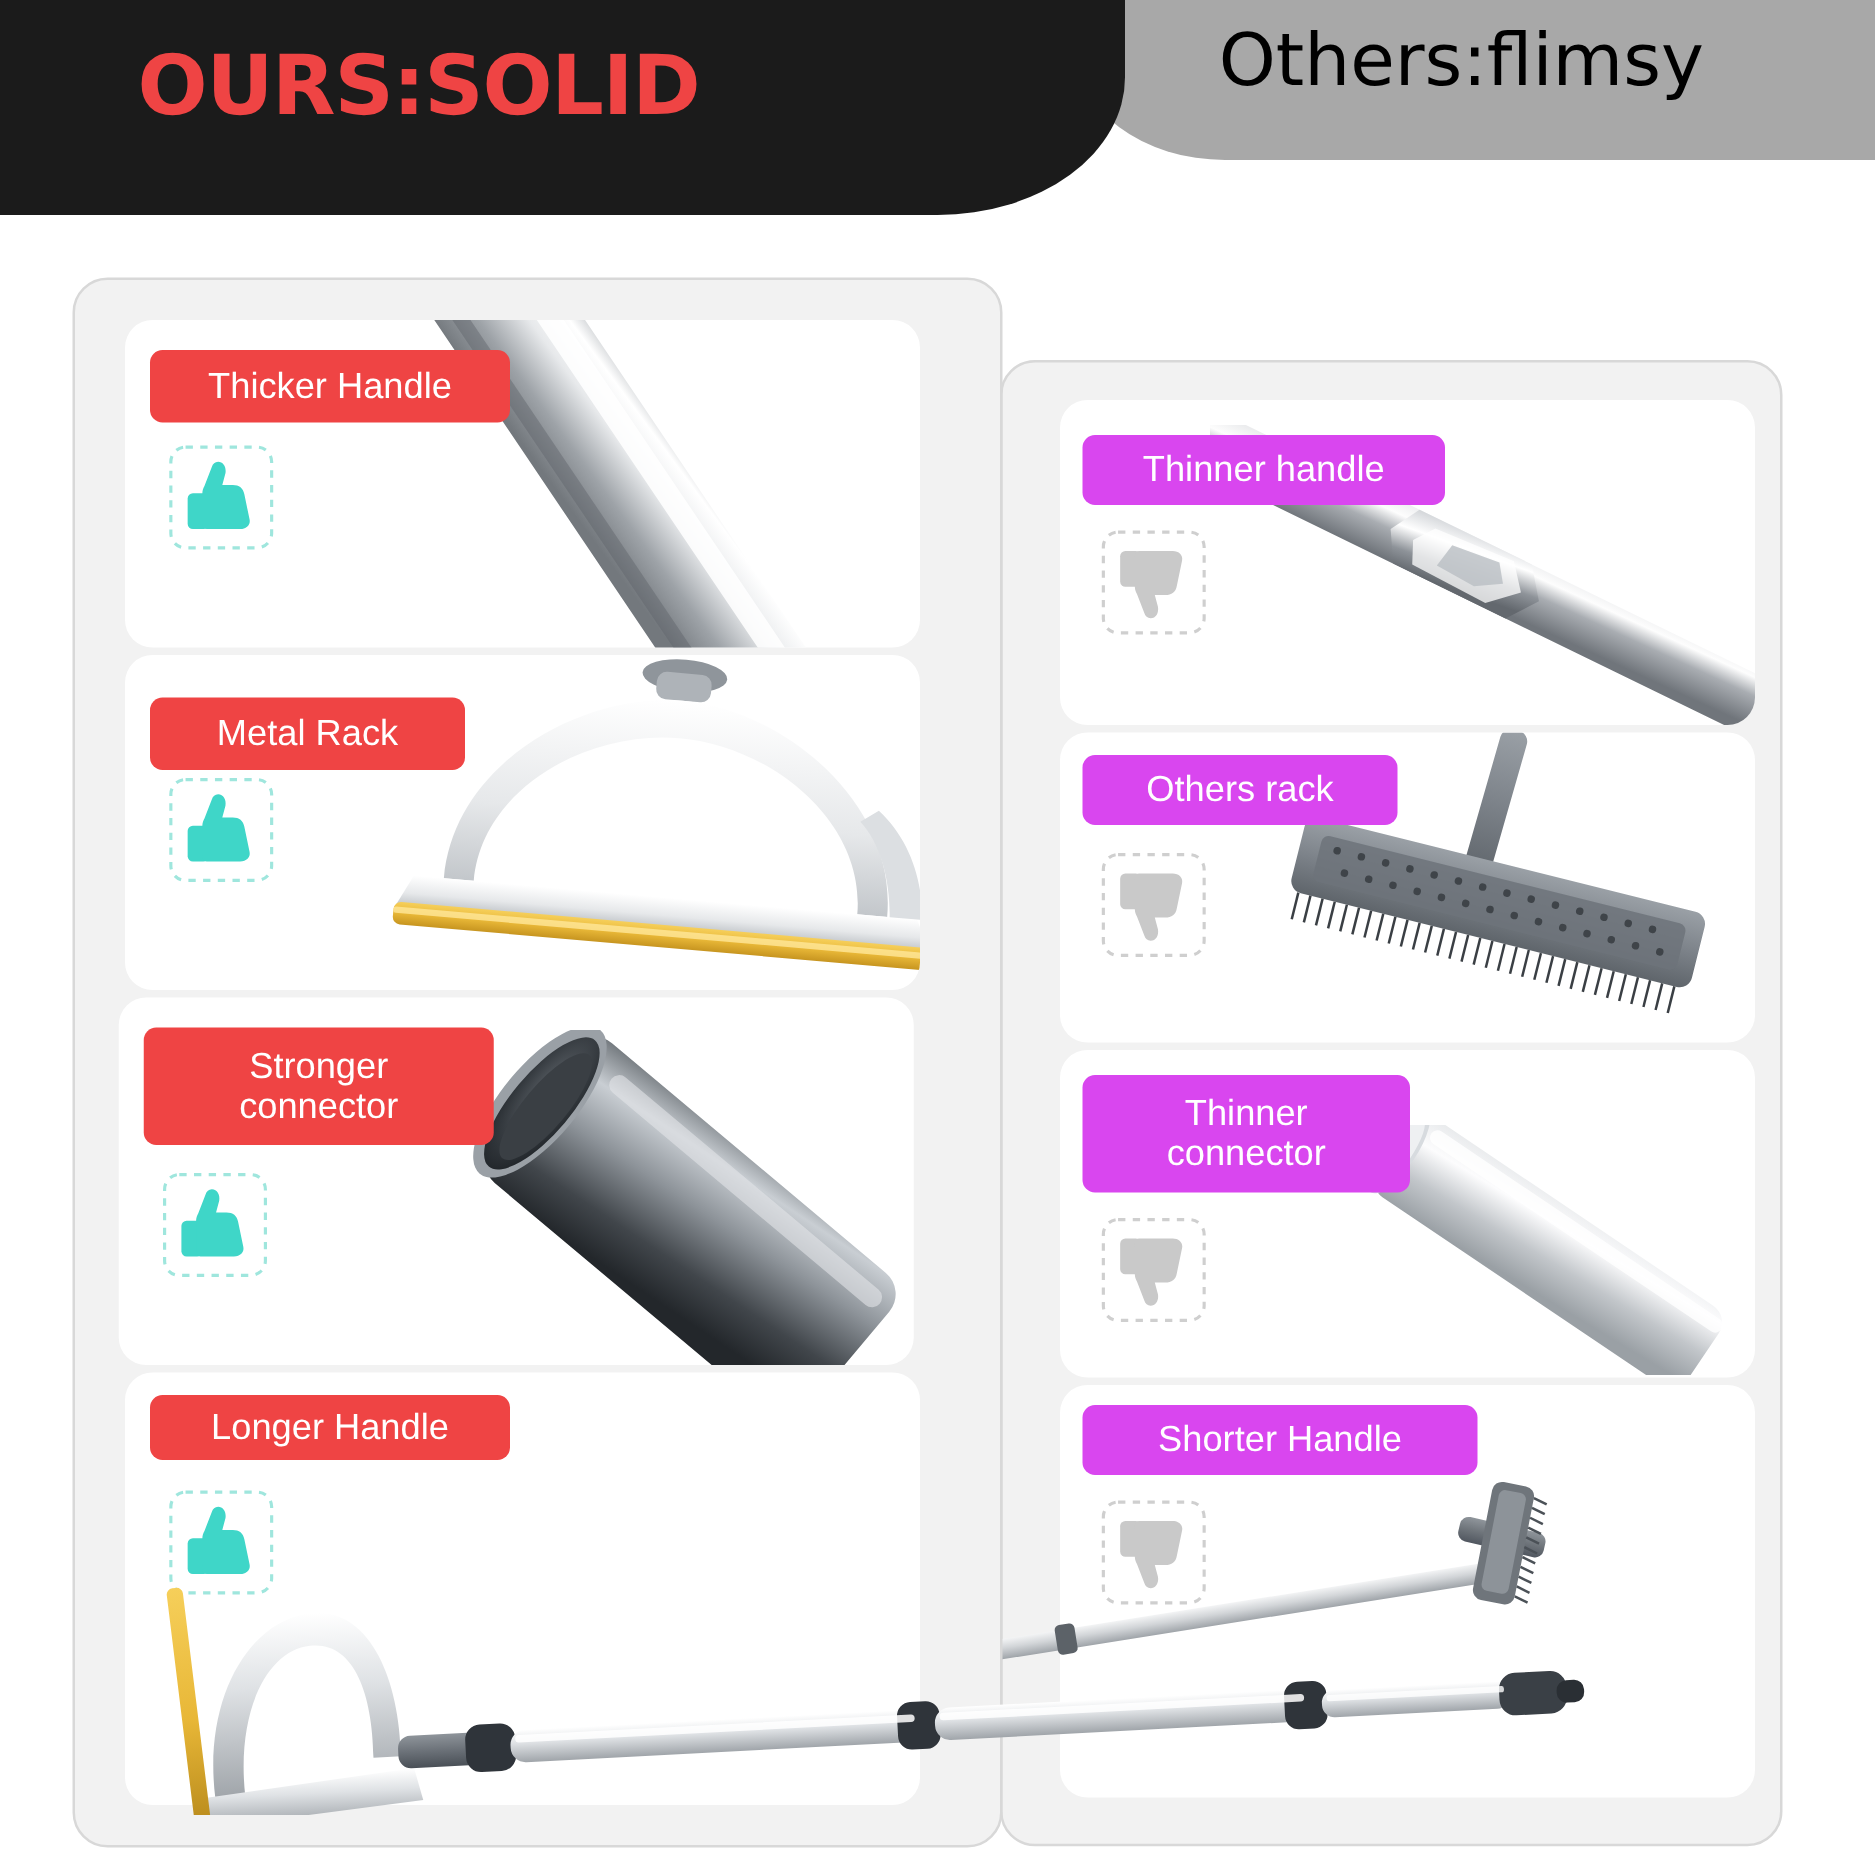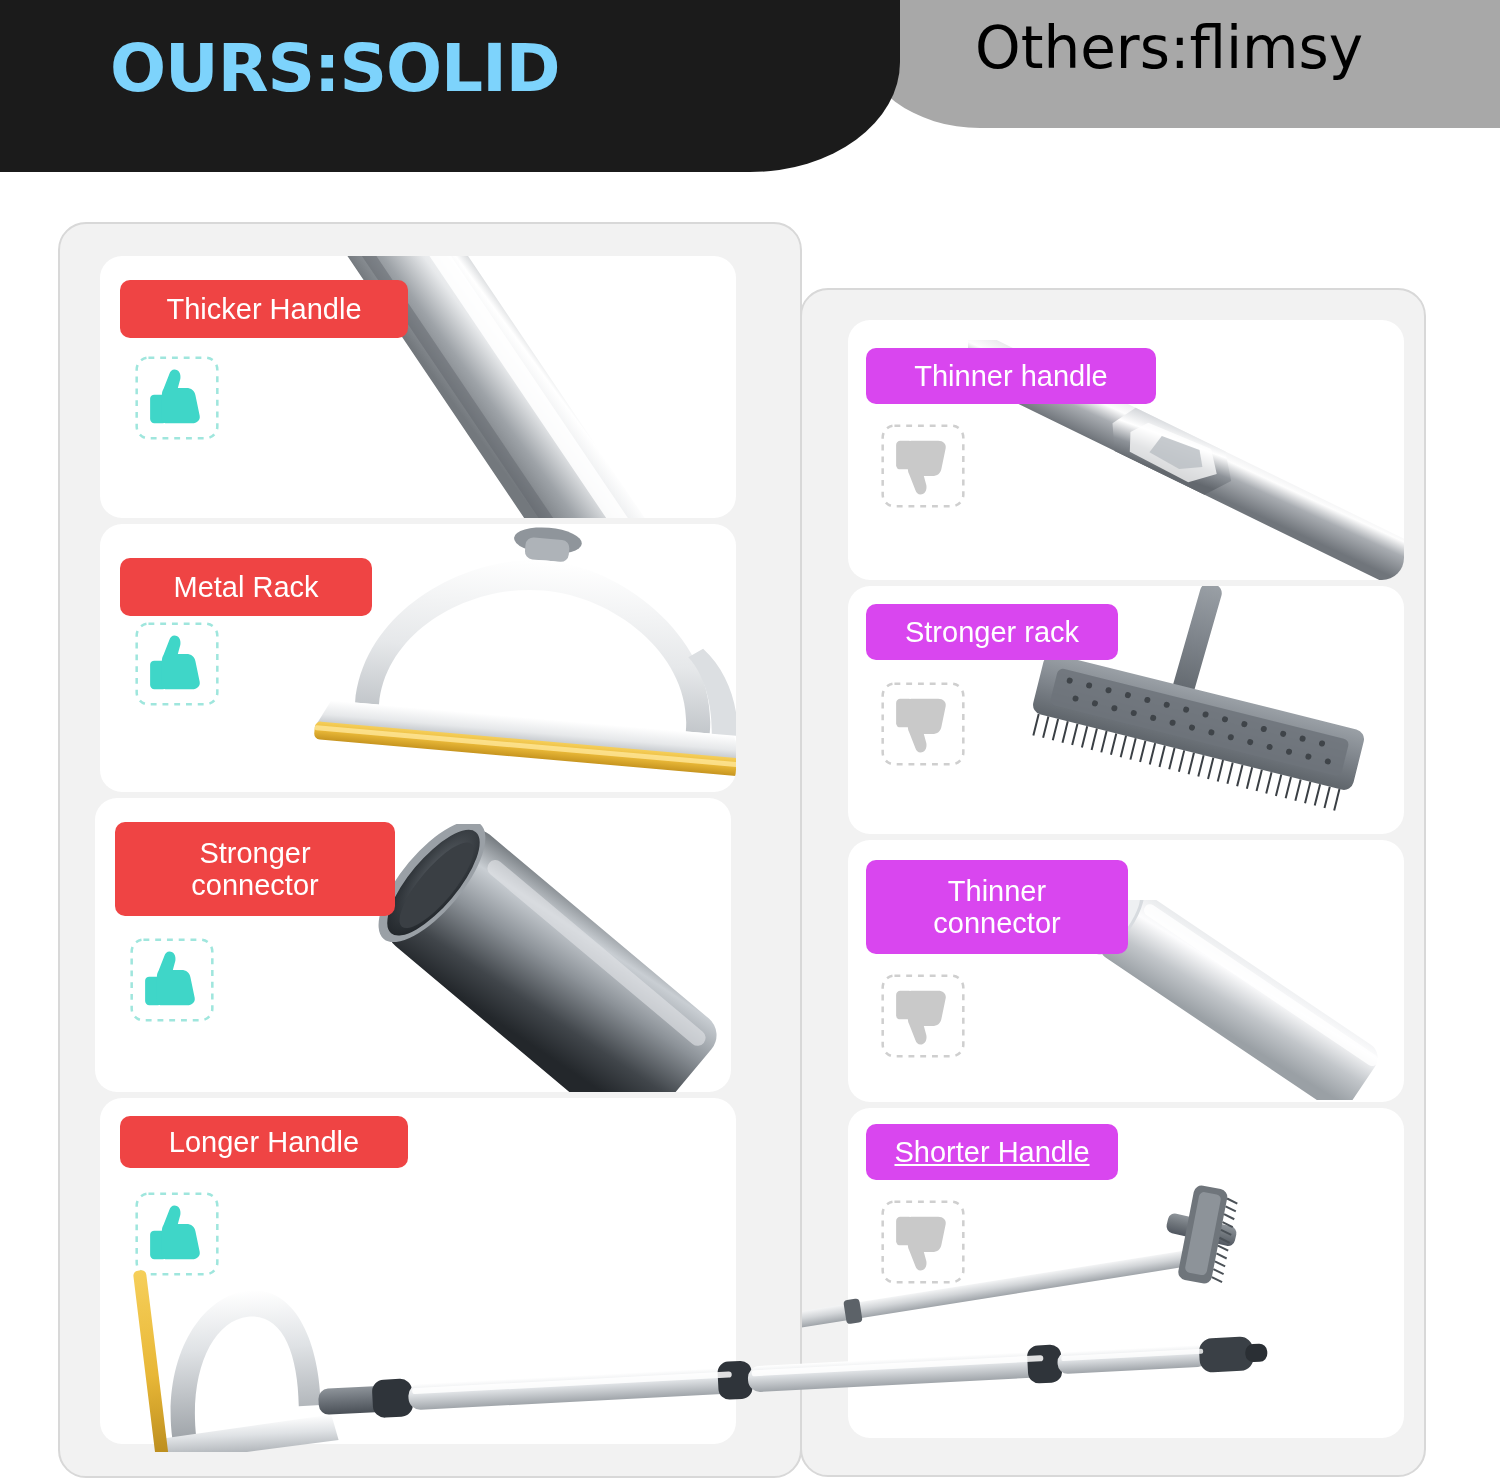--- a/index.html
+++ b/index.html
@@ -28,21 +28,21 @@
     width: 900px;
     height: 172px;
     background: #1b1b1b;
     border-bottom-right-radius: 150px 110px;
     z-index: 3;
   }
   .banner-ours-label {
     position: absolute;
     left: 110px;
     top: 30px;
-    color: #7dd3fc;
+    color: #ef4444;
     font-size: 66px;
     font-weight: bold;
     letter-spacing: -1px;
     font-family: "DejaVu Sans", sans-serif;
   }
   .banner-others {
     position: absolute;
     top: 0;
     left: 860px;
     width: 640px;
@@ -253,21 +253,21 @@
               <path d="M288 170 l0 22"></path>
               <path d="M298 170 l0 22"></path>
             <path d="M308 170 l0 22"></path>
               <path d="M318 170 l0 22"></path>
               <path d="M328 170 l0 22"></path>
               <path d="M338 170 l0 22"></path>
           </g>
         </g>
       </svg>
     </div>
-    <div class="tag tag-grey" style="left:18px; top:18px; width:252px; height:56px;">Stronger rack</div>
+    <div class="tag tag-grey" style="left:18px; top:18px; width:252px; height:56px;">Others rack</div>
     <div class="thumb" style="left:32px; top:96px;">
       <svg viewBox="0 0 100 100">
         <rect x="2" y="2" width="96" height="96" rx="14" fill="none" stroke="#cfcfcf" stroke-width="3" stroke-dasharray="7 7"></rect>
         <g fill="#c9c9c9">
           <rect x="18" y="20" width="20" height="34" rx="5"></rect>
           <path d="M42 20h26c6 0 10 4 9 9l-5 24c-1 6-5 9-11 9h-10l3 11c1 6-2 11-7 11-3 0-5-2-6-5l-7-18c-1-2-2-4-2-7V24c0-2 2-4 4-4z"></path>
         </g>
       </svg>
     </div>
   </div>
@@ -298,21 +298,21 @@
         <rect x="2" y="2" width="96" height="96" rx="14" fill="none" stroke="#cfcfcf" stroke-width="3" stroke-dasharray="7 7"></rect>
         <g fill="#c9c9c9">
           <rect x="18" y="20" width="20" height="34" rx="5"></rect>
           <path d="M42 20h26c6 0 10 4 9 9l-5 24c-1 6-5 9-11 9h-10l3 11c1 6-2 11-7 11-3 0-5-2-6-5l-7-18c-1-2-2-4-2-7V24c0-2 2-4 4-4z"></path>
         </g>
       </svg>
     </div>
   </div>
 
   <div class="card" style="left:46px; top:818px; width:556px; height:330px;">
-    <div class="tag tag-grey" style="left:18px; top:16px; width:252px; height:56px;text-decoration:underline;">Shorter Handle</div>
+    <div class="tag tag-grey" style="left:18px; top:16px; width:316px; height:56px;">Shorter Handle</div>
     <div class="thumb" style="left:32px; top:92px;">
       <svg viewBox="0 0 100 100">
         <rect x="2" y="2" width="96" height="96" rx="14" fill="none" stroke="#cfcfcf" stroke-width="3" stroke-dasharray="7 7"></rect>
         <g fill="#c9c9c9">
           <rect x="18" y="20" width="20" height="34" rx="5"></rect>
           <path d="M42 20h26c6 0 10 4 9 9l-5 24c-1 6-5 9-11 9h-10l3 11c1 6-2 11-7 11-3 0-5-2-6-5l-7-18c-1-2-2-4-2-7V24c0-2 2-4 4-4z"></path>
         </g>
       </svg>
     </div>
   </div>

